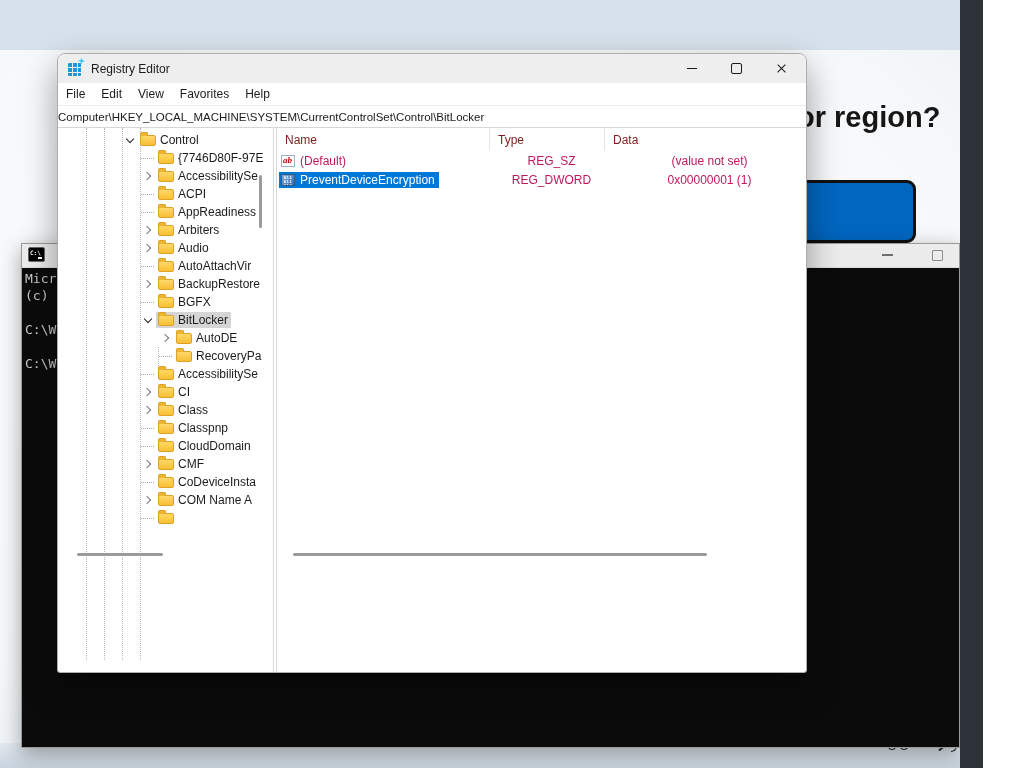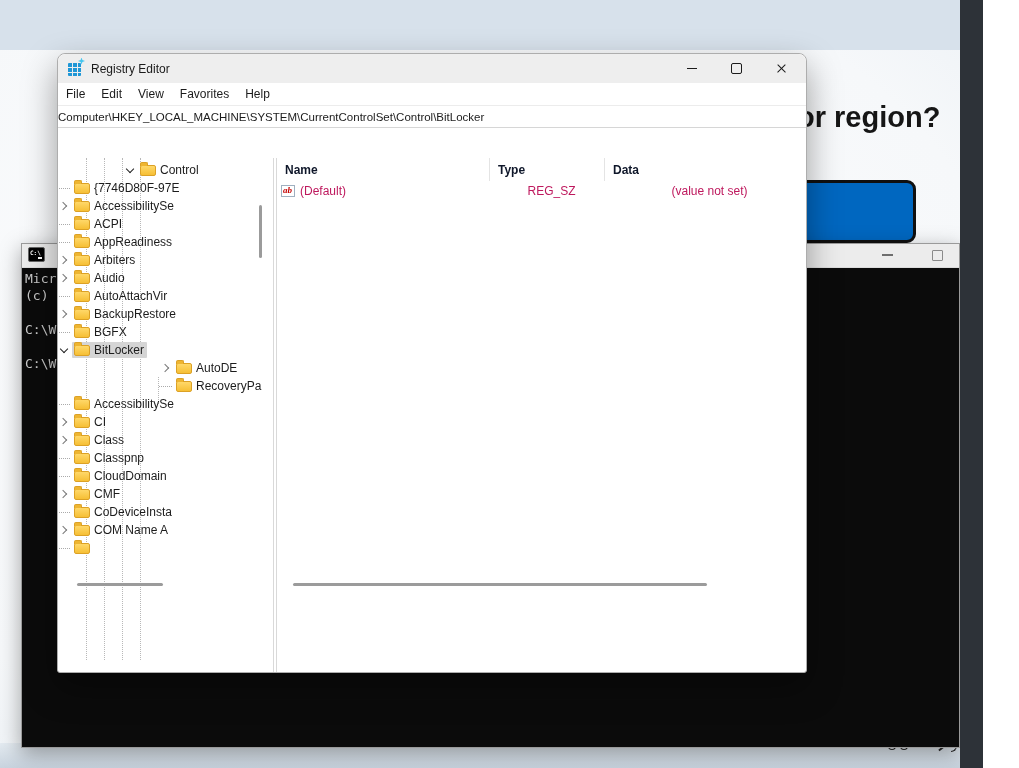--- a/index.html
+++ b/index.html
@@ -62,33 +62,33 @@
   .wbtn .g-close::before,.wbtn .g-close::after{content:"";position:absolute;left:0;top:5px;width:11px;height:1.2px;background:#1b1b1b;}
   .wbtn .g-close::before{transform:rotate(45deg);}
   .wbtn .g-close::after{transform:rotate(-45deg);}
 
   .reg-menubar{height:22px;flex:none;background:#fff;display:flex;align-items:center;}
   .menu-item{padding:0 8px;font-size:12px;color:#1b1b1b;}
 
   .reg-addressbar{height:21px;flex:none;background:#fff;border-top:1px solid #ececec;border-bottom:1px solid #d6d6d6;
     display:flex;align-items:center;font-size:11.5px;color:#1b1b1b;white-space:nowrap;overflow:hidden;}
 
-  .reg-body{flex:1;display:flex;min-height:0;position:relative;margin-top:30px;}
+  .reg-body{flex:1;display:flex;min-height:0;position:relative;}
   .tree-pane{position:relative;width:215px;flex:none;overflow:hidden;}
   .pane-divider{width:1px;flex:none;background:#d9d9d9;box-shadow:3px 0 0 #d9d9d9;margin-right:3px;}
   .list-pane{position:relative;flex:1;min-width:0;overflow:hidden;}
 
   
   .guide{position:absolute;top:0;bottom:12px;border-left:1px dotted #b8b8b8;}
   .g1{left:28px;} .g2{left:46px;} .g3{left:64px;} .g4{left:82px;}
   .guide-bl{position:absolute;left:100px;top:219px;height:27px;border-left:1px dotted #b8b8b8;}
 
   .tree-rows{position:absolute;left:0;top:3px;right:0;height:420px;overflow:hidden;}
   .trow{height:18px;display:flex;align-items:center;white-space:nowrap;}
-  .trow.lvl0{padding-left:66px;} .trow.lvl1{} .trow.lvl2{padding-left:102px;}
+  .trow.lvl0{padding-left:66px;} .trow.lvl1{padding-left:84px;} .trow.lvl2{padding-left:102px;}
   .chev{position:relative;width:14px;height:18px;flex:none;}
   .st-expanded .chev::before{content:"";position:absolute;left:3px;top:5px;width:5px;height:5px;
     border-right:1.5px solid #222;border-bottom:1.5px solid #222;transform:rotate(45deg);}
   .st-collapsed .chev::before{content:"";position:absolute;left:2px;top:6px;width:5px;height:5px;
     border-right:1.4px solid #787878;border-bottom:1.4px solid #787878;transform:rotate(-45deg);}
   .st-leaf .chev::before{content:"";position:absolute;left:-1px;top:9px;width:13px;border-top:1px dotted #aaa;}
   .ibox{display:flex;align-items:center;padding:1px 3px 1px 2px;border-radius:1px;}
   .trow.selected .ibox{background:#d5d5d5;}
   .folder{flex:none;position:relative;width:16px;height:11px;margin-right:4px;margin-top:1px;
     background:linear-gradient(180deg,#ffd869,#f6bf35);border:1px solid #dca125;border-radius:2px;box-sizing:border-box;}
@@ -96,22 +96,22 @@
     border:1px solid #dca125;border-bottom:none;border-radius:2px 2px 0 0;}
   .tlabel{font-size:12px;color:#1c1c1c;}
 
   
   .tree-vthumb{position:absolute;left:201px;top:47px;width:3px;height:53px;background:#9b9b9b;border-radius:2px;}
   .tree-hthumb{position:absolute;left:19px;top:425px;width:86px;height:3px;background:#9b9b9b;border-radius:2px;}
   .list-hthumb{position:absolute;left:16px;top:425px;width:414px;height:3px;background:#9b9b9b;border-radius:2px;}
 
   
   .list-header{display:grid;grid-template-columns:213px 115px 1fr;height:23px;align-items:center;}
-  .list-header .hcell{font-size:12px;color:#0f172a;padding-left:8px;height:100%;display:flex;align-items:center;
-    border-right:1px solid #e4e4e4;box-sizing:border-box;font-weight:bold;}
+  .list-header .hcell{font-size:12px;color:#7f1d1d;padding-left:8px;height:100%;display:flex;align-items:center;
+    border-right:1px solid #e4e4e4;box-sizing:border-box;}
   .list-header .hcell:last-child{border-right:none;}
   .vrow{display:grid;grid-template-columns:213px 115px 1fr;height:19px;align-items:center;}
   .vname-cell{padding-left:2px;display:flex;align-items:center;min-width:0;}
   .vname{display:inline-flex;align-items:center;padding:1px 4px 1px 2px;max-width:100%;}
   .vrow.selected .vname{background:#0078d7;}
   .vrow.selected .vname .vtext{color:#fff;}
   .vicon{flex:none;position:relative;width:14px;height:12px;margin-right:5px;box-sizing:border-box;}
   .vrow.reg-sz-icon .vicon{background:#fff;border:1px solid #9fb0c0;}
   .vrow.reg-sz-icon .vicon::before{content:"ab";position:absolute;left:1px;top:-1px;
     font:italic 700 9px "Liberation Serif",serif;color:#c40000;line-height:11px;}
@@ -407,20 +407,30 @@
             <span class="vname-cell">
               <span class="vname">
                 <span class="vicon"></span>
                 <span class="vtext">(Default)</span>
               </span>
             </span>
             <span class="vtype">REG_SZ</span>
             <span class="vdata">(value not set)</span>
           </div>
 
+          <div class="vrow selected reg-dword-icon">
+            <span class="vname-cell">
+              <span class="vname">
+                <span class="vicon"></span>
+                <span class="vtext">PreventDeviceEncryption</span>
+              </span>
+            </span>
+            <span class="vtype">REG_DWORD</span>
+            <span class="vdata">0x00000001 (1)</span>
+          </div>
 
         <span class="list-hthumb"></span>
       </div>
     </div>
   </div>
 
   <div class="band-dark"></div>
   <div class="band-white"></div>
 </div>
 

